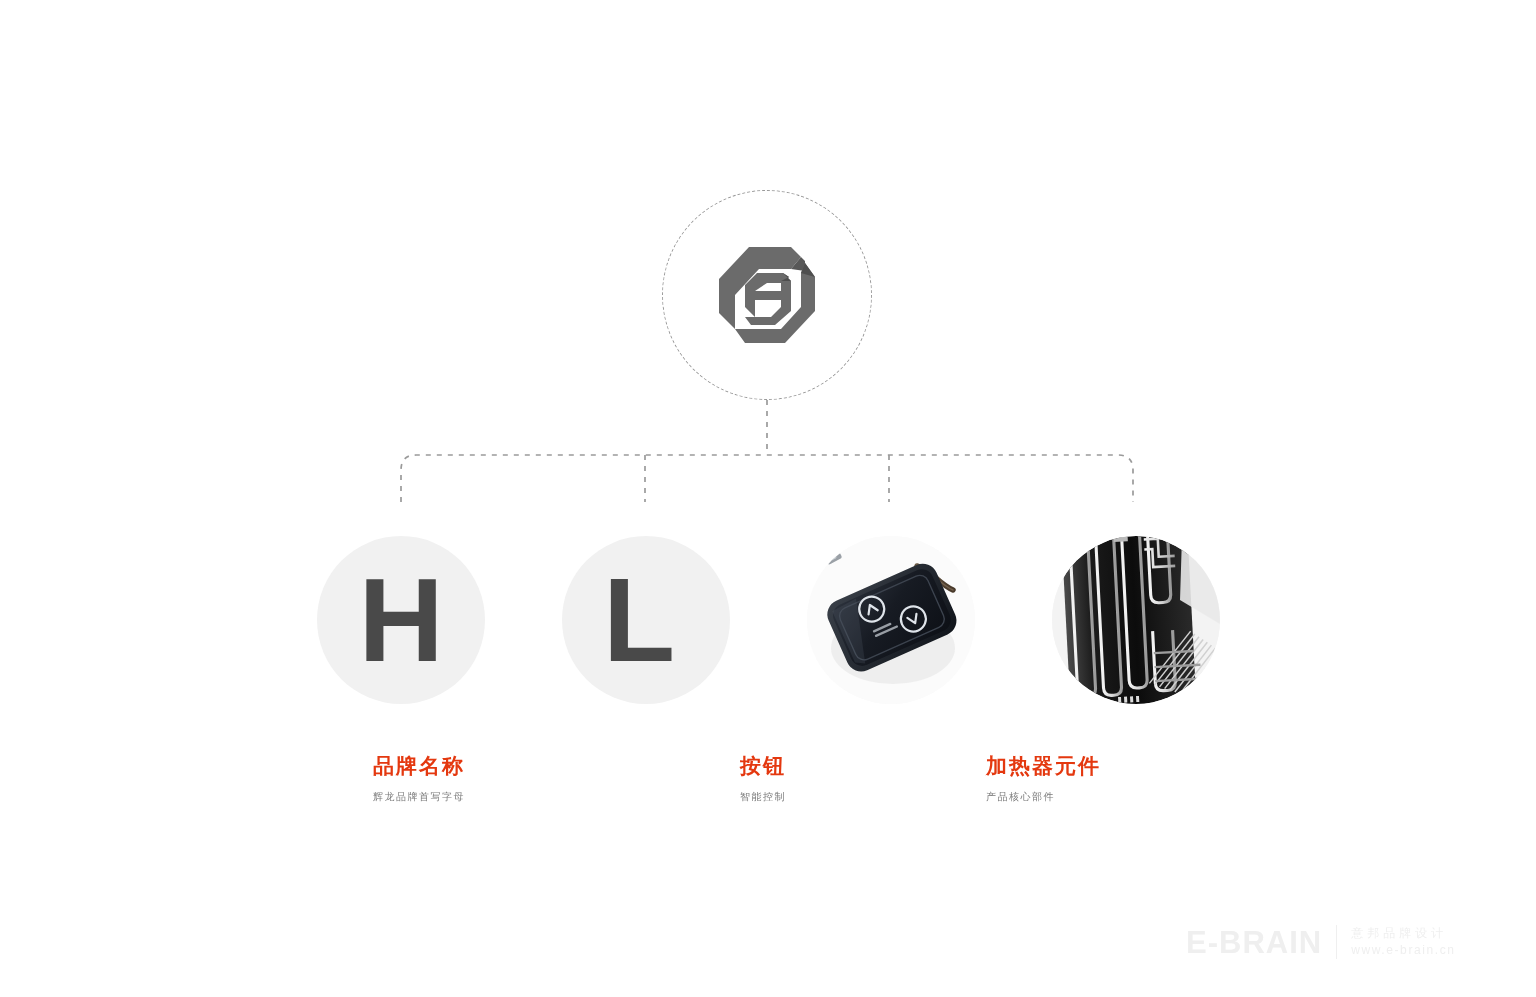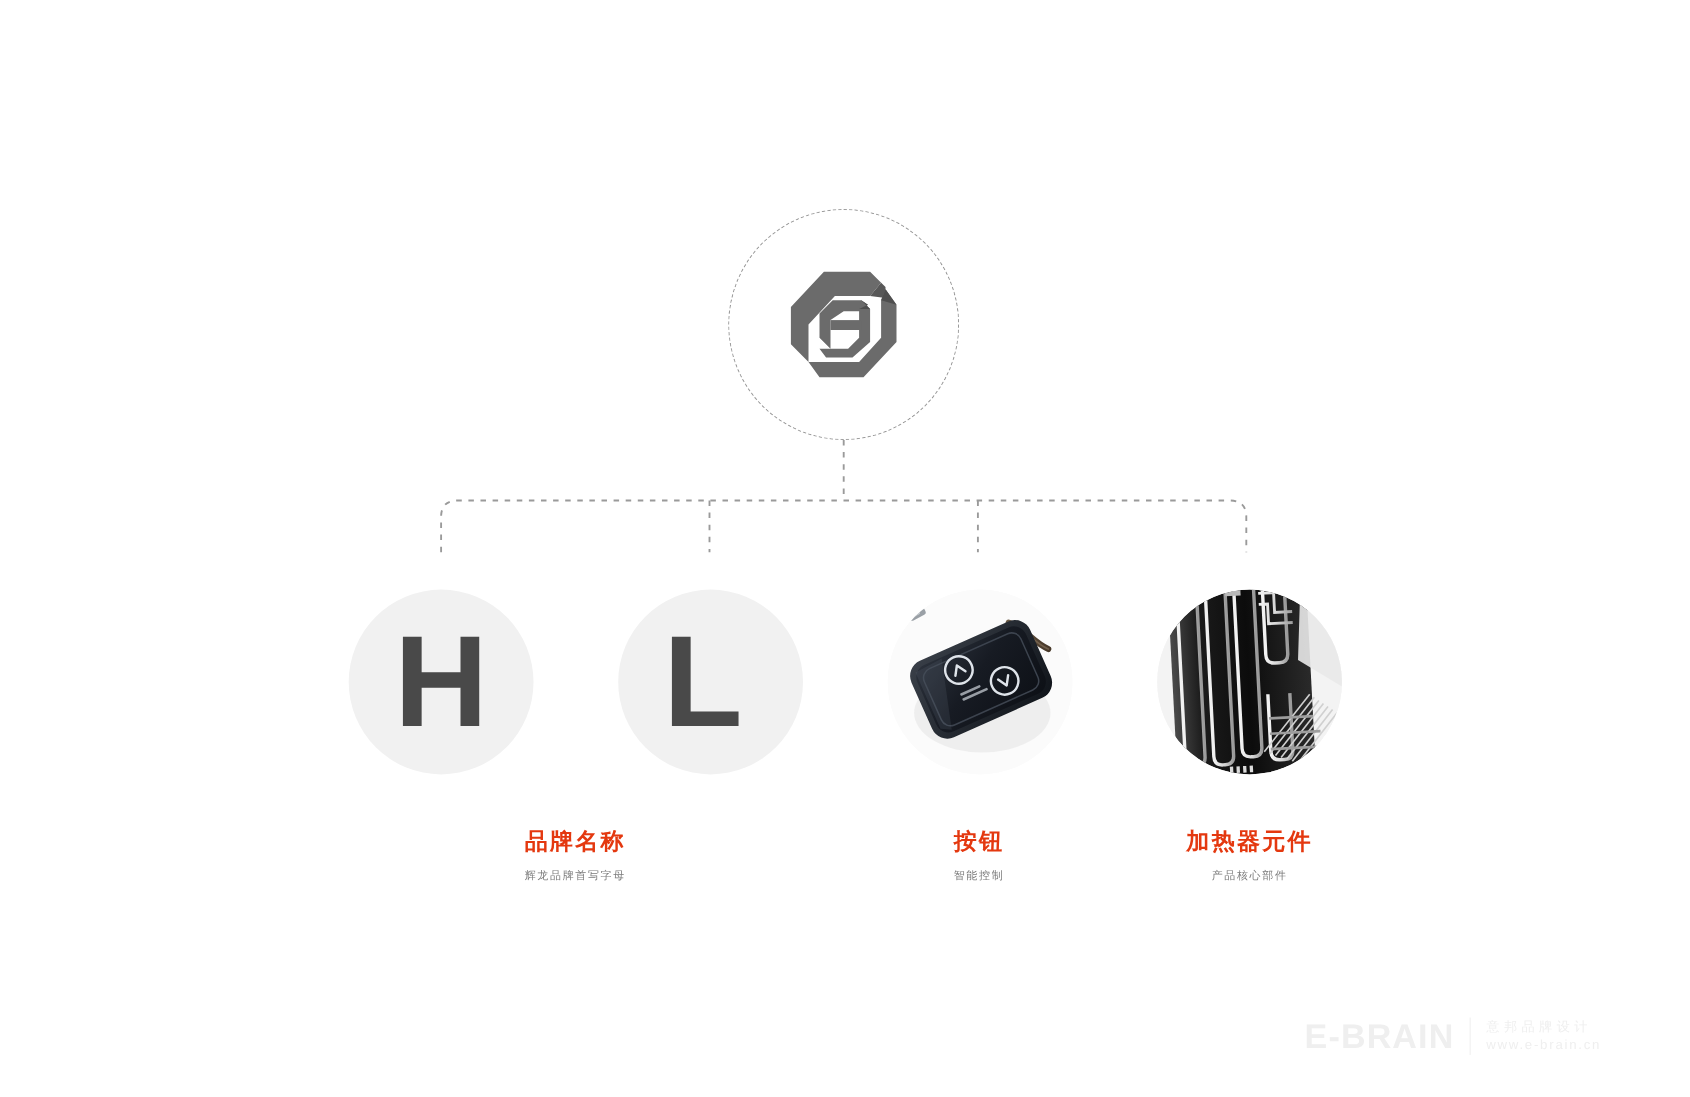--- a/index.html
+++ b/index.html
@@ -84,21 +84,21 @@
   .remote-wrap { position: relative; width: 168px; height: 168px; }
   .remote-svg { position: absolute; left: 0; top: 0; width: 168px; height: 168px; }
 
   
   .heater-wrap { position: relative; width: 168px; height: 168px; background: #f6f6f6; }
   .heater-svg { position: absolute; left: 0; top: 0; width: 168px; height: 168px; }
 
   
   .caption {
     position: absolute;
-    text-align: center;
+    text-align: left;
     width: 300px;
   }
   .caption .title {
     font-size: 21px;
     font-weight: 700;
     color: #e4380f;
     letter-spacing: 2px;
     line-height: 1.3;
     white-space: nowrap;
   }

